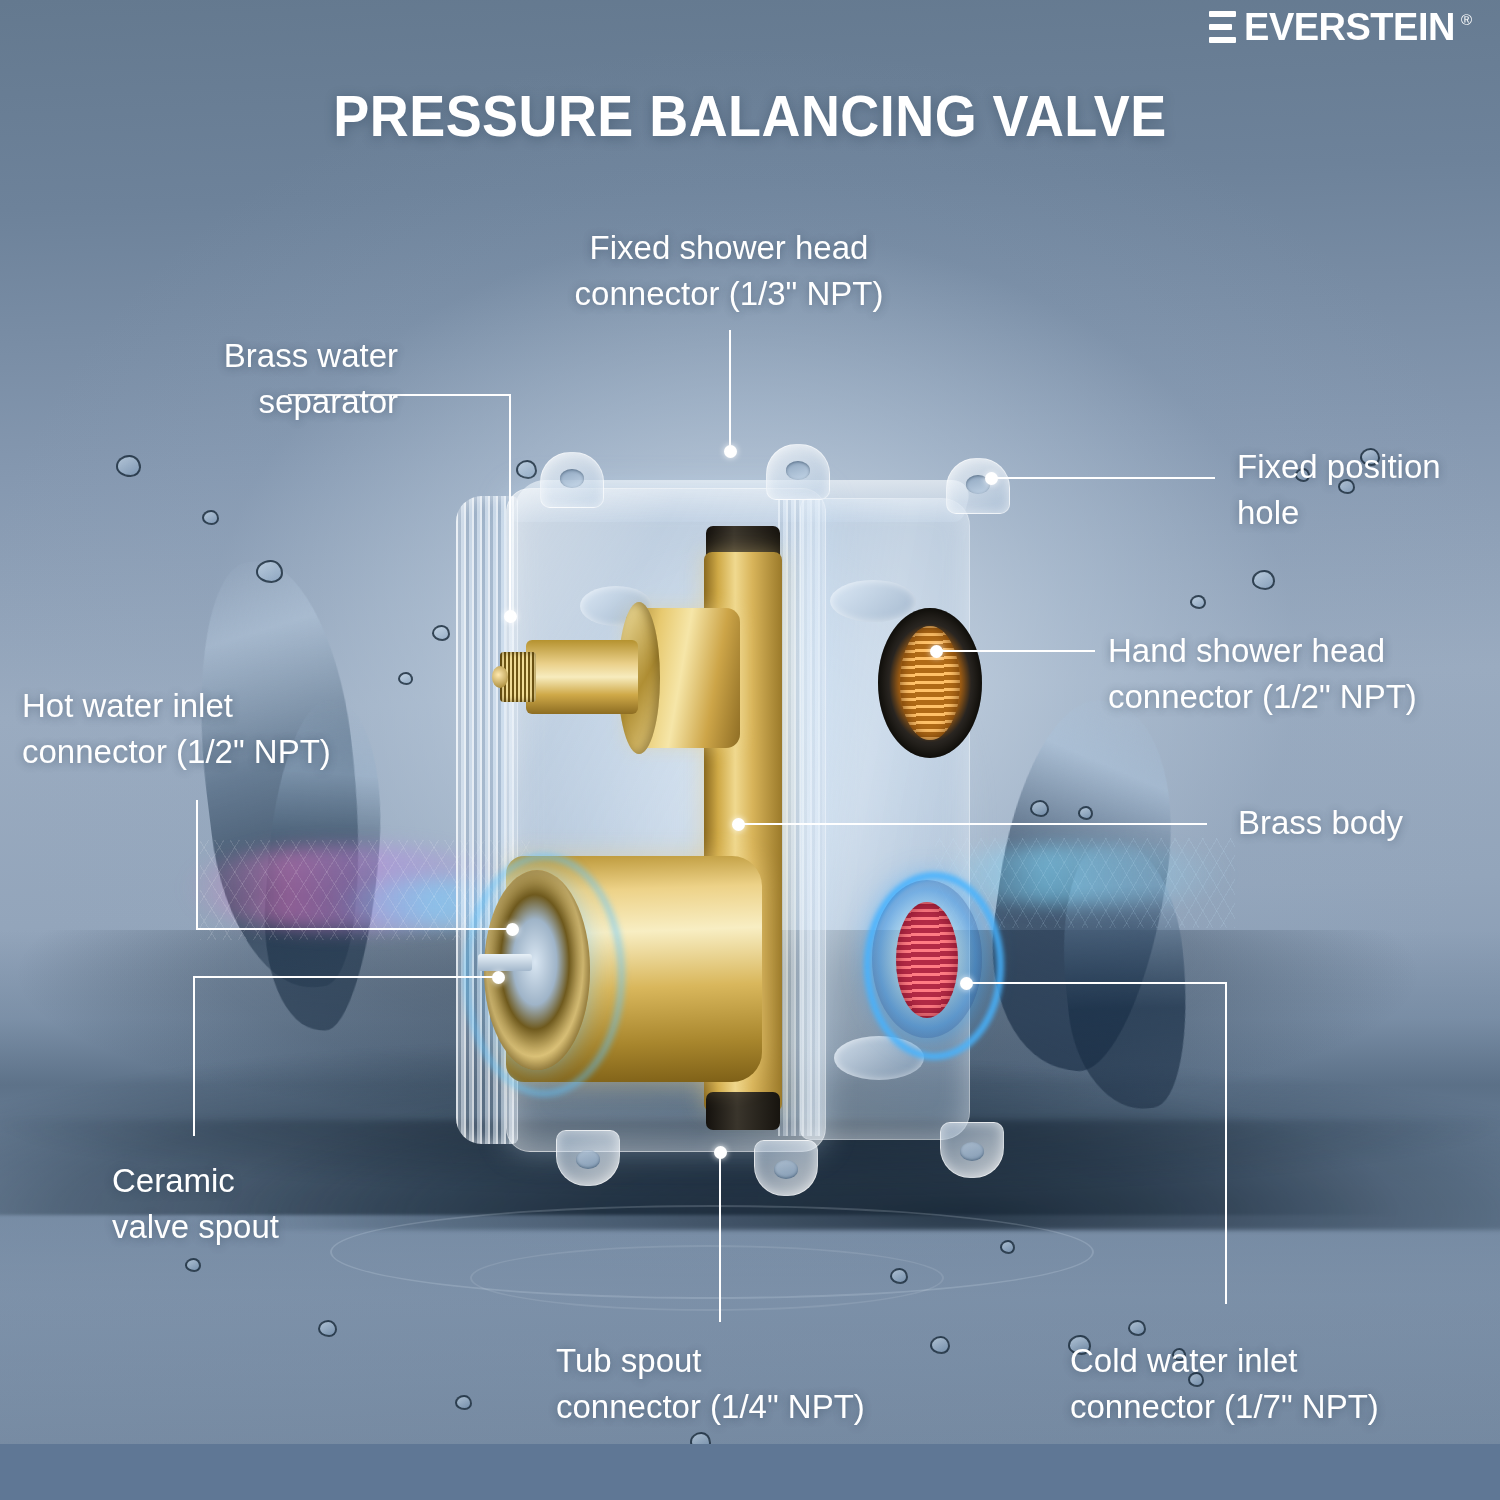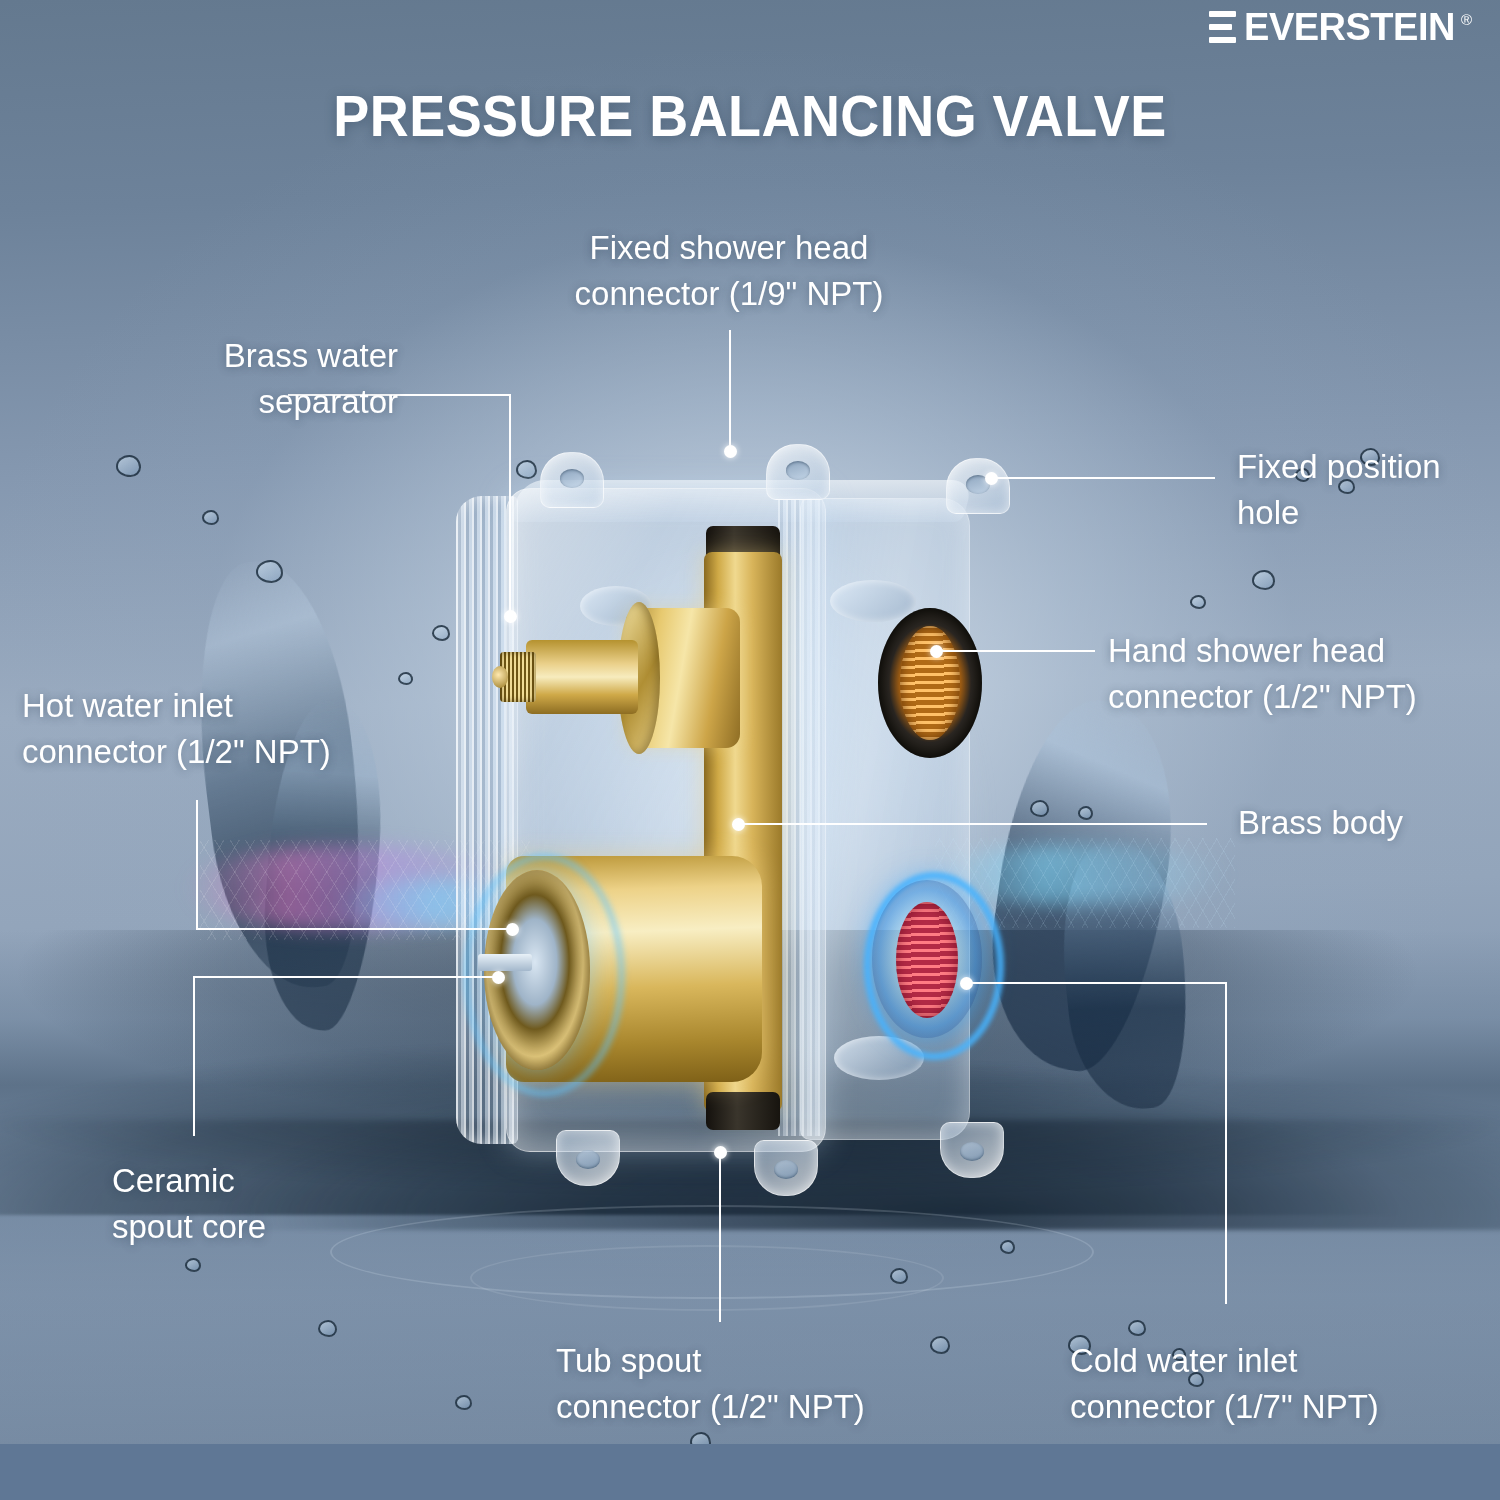--- a/index.html
+++ b/index.html
@@ -563,38 +563,38 @@
         <i></i>
         <i></i>
       </span>
     <span class="brand-text">EVERSTEIN</span>
     <span class="brand-reg">®</span>
   </div>
 
   <div class="title">PRESSURE BALANCING VALVE</div>
 
   <div class="label c" style="left:519px;top:225px;width:420px;">Fixed shower head
-connector (1/9" NPT)</div>
+connector (1/3" NPT)</div>
 
   <div class="label l" style="left:78px;top:333px;width:320px;text-align:right;">Brass water
 separator</div>
 
   <div class="label l" style="left:22px;top:683px;width:430px;">Hot water inlet
 connector (1/2" NPT)</div>
 
   <div class="label l" style="left:112px;top:1158px;width:320px;">Ceramic
-spout core</div>
+valve spout</div>
 
   <div class="label l" style="left:1237px;top:444px;width:270px;">Fixed position
 hole</div>
 
   <div class="label l" style="left:1108px;top:628px;width:400px;">Hand shower head
 connector (1/2" NPT)</div>
 
   <div class="label l" style="left:1238px;top:800px;width:290px;">Brass body</div>
 
   <div class="label l" style="left:556px;top:1338px;width:400px;">Tub spout
-connector (1/2" NPT)</div>
+connector (1/4" NPT)</div>
 
   <div class="label l" style="left:1070px;top:1338px;width:420px;">Cold water inlet
 connector (1/7" NPT)</div>
 
 </div>
 
 </body></html>

